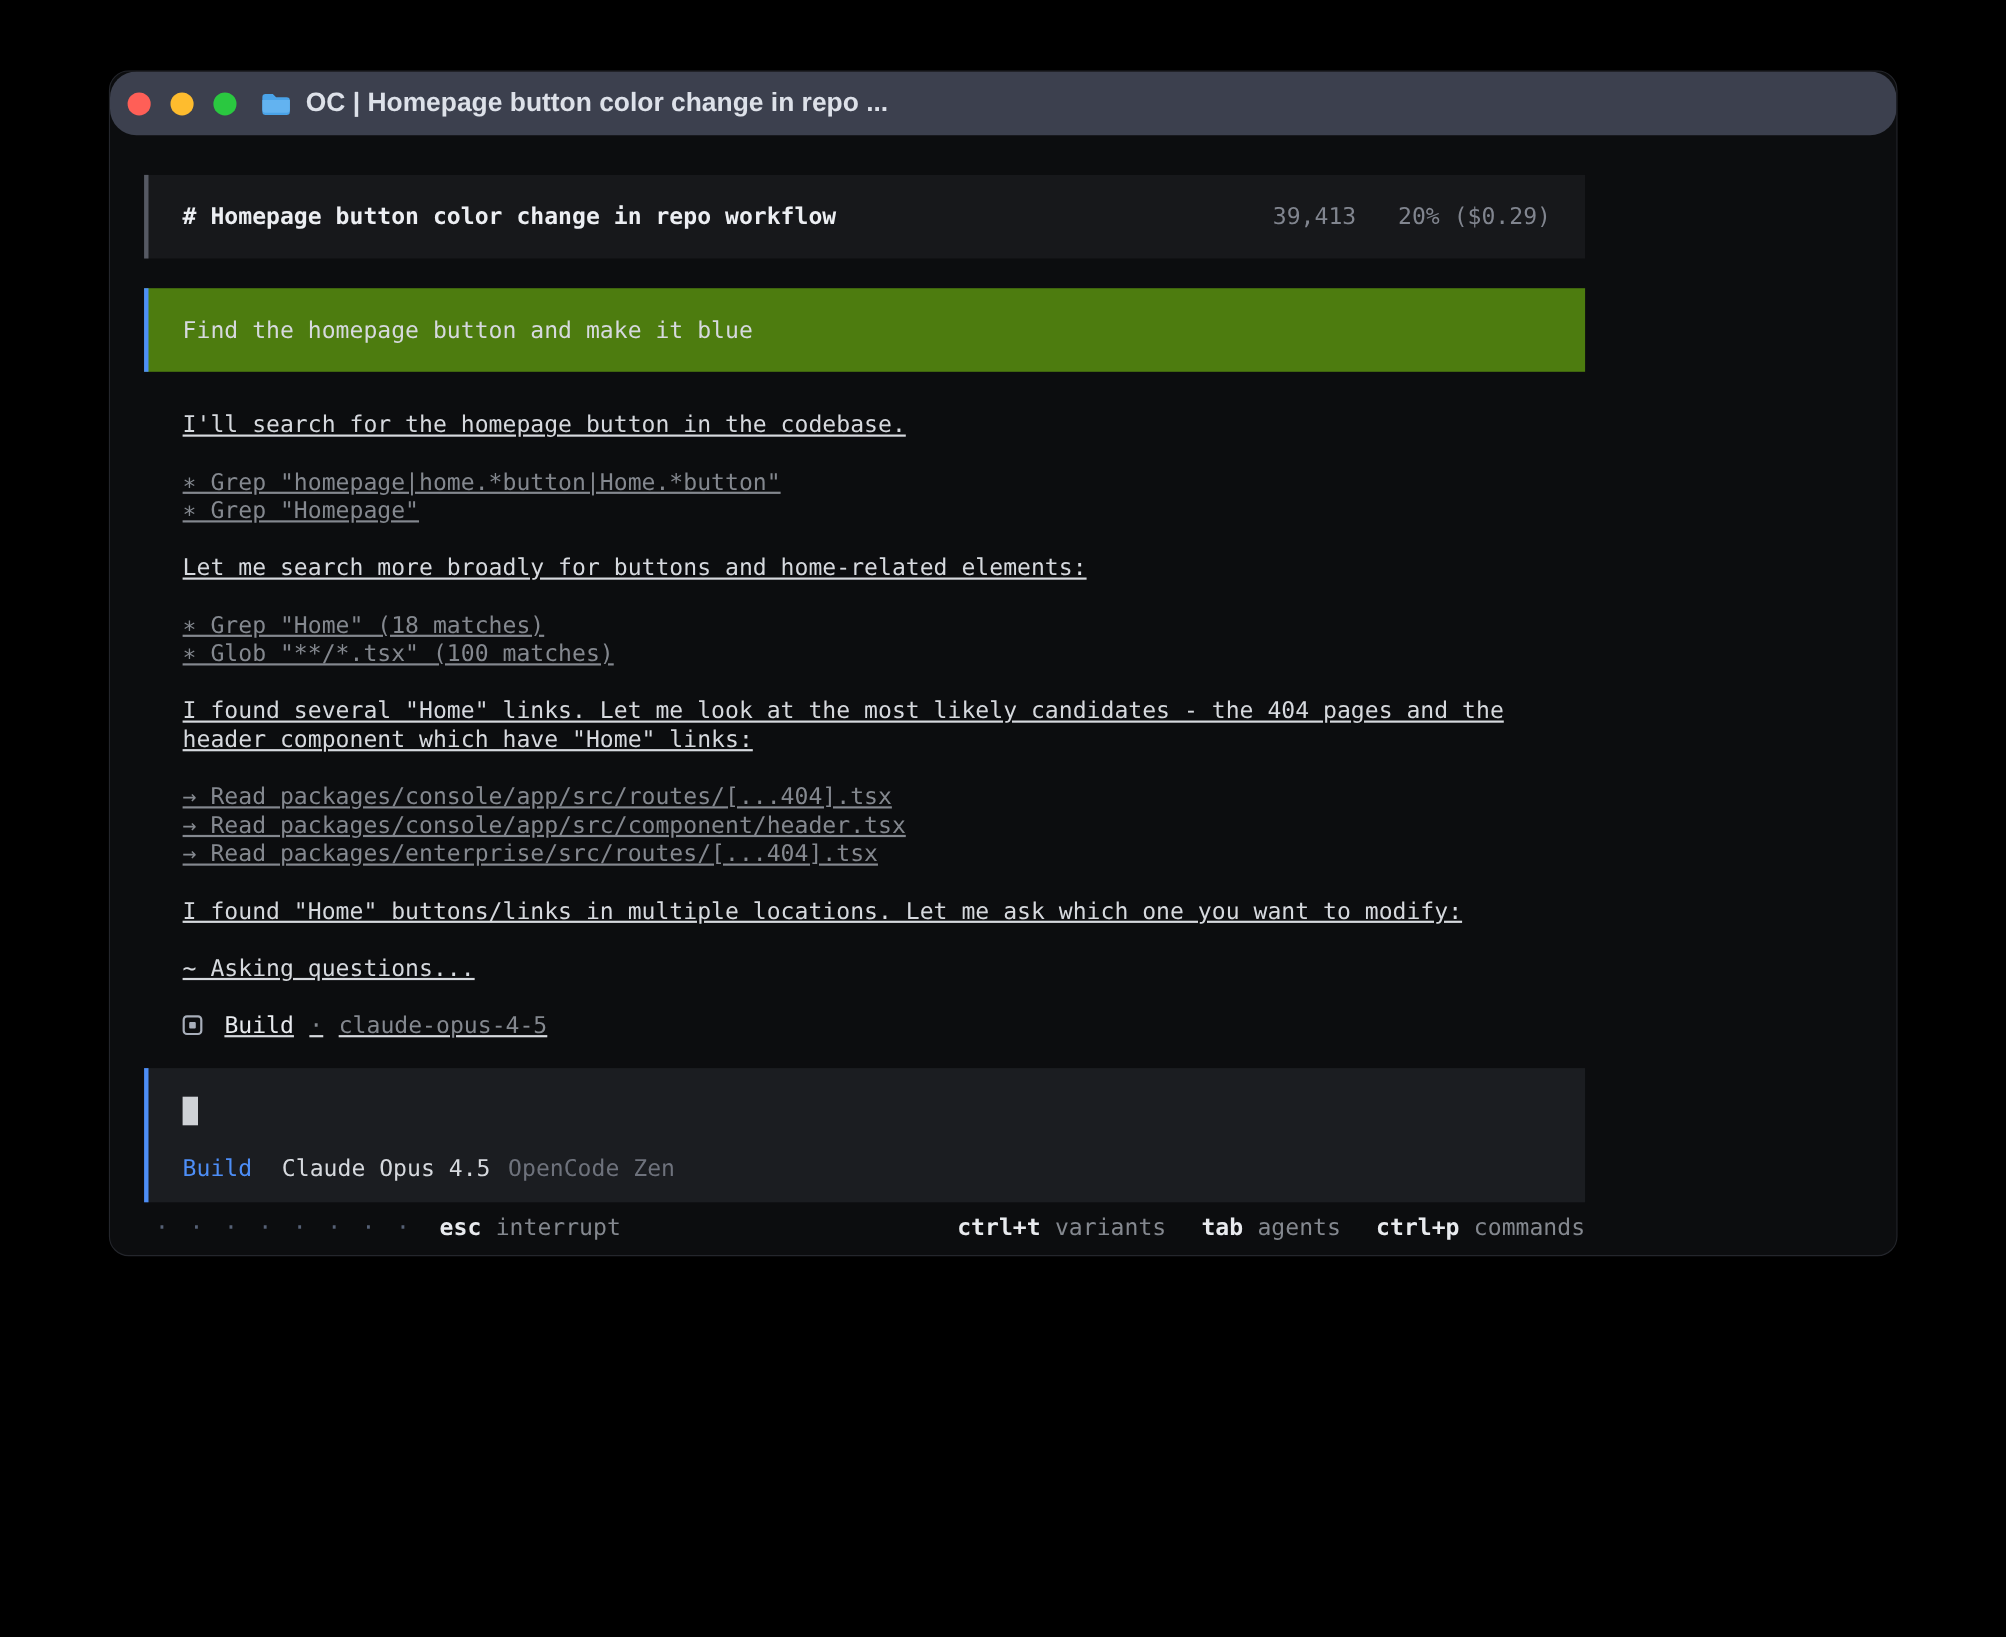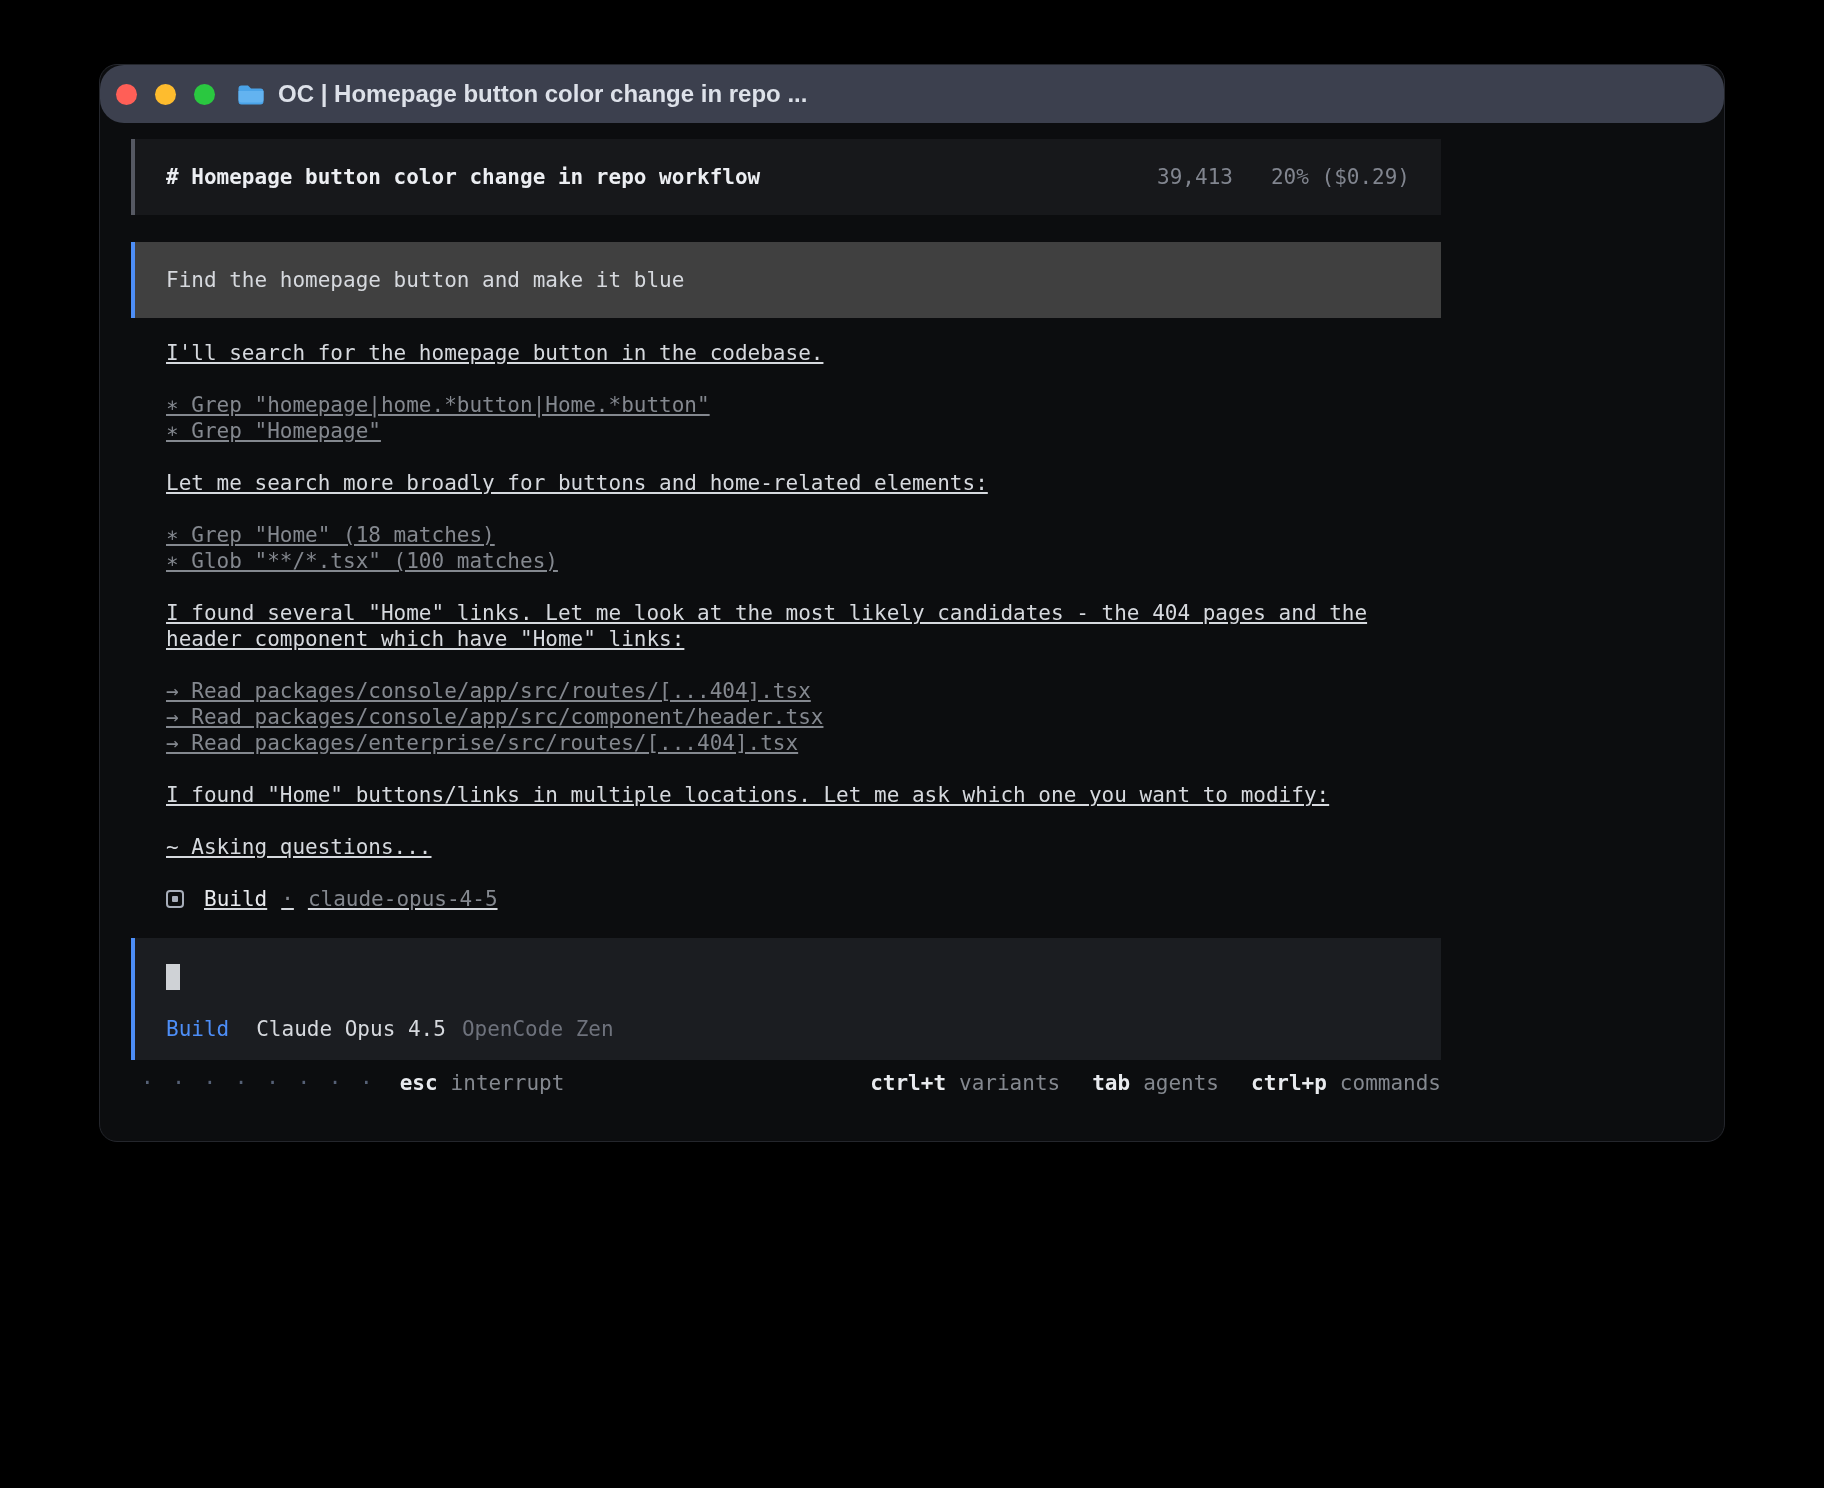--- a/index.html
+++ b/index.html
@@ -31,39 +31,39 @@
   .light.red { background:#ff5f57; }
   .light.yellow { background:#febc2e; }
   .light.green { background:#2ac840; }
   .folder { margin-left:22px; display:flex; align-items:center; }
   .title {
     margin-left:14px;
     font-family:"Liberation Sans",sans-serif;
     font-weight:bold; font-size:24px; color:#dde1e9;
     white-space:nowrap;
   }
-  .content { padding:16px 0 0 31px; width:1341px; }
+  .content { padding:36px 0 0 31px; width:1341px; }
   .col { width:1310px; }
 
   .block {
     border-left:4px solid #565963;
     background:#17181b;
     padding:25px 31px;
     line-height:26px;
   }
   .header-block {
     display:flex; justify-content:space-between; align-items:center;
     margin-bottom:27px;
   }
   .header-title { font-weight:bold; color:#eceef2; white-space:nowrap; }
   .header-stats { display:flex; gap:38px; color:#81858f; white-space:nowrap; }
 
   .user-block {
-    background:#404040; border-left-color:#4d8ef7;
-    margin-bottom:22px; color:#d6d9de;
+    background:#4d7c0f; border-left-color:#4d8ef7;
+    margin-bottom:35px; color:#d6d9de;
   }
 
   .para { padding-left:35px; margin-bottom:26px; line-height:26px;text-decoration:underline; }
   .gray { color:#84888f; }
   .gray2 { color:#6e727c; }
 
   .agent-line { display:flex; align-items:center; gap:14px; }
   .agent-icon {
     width:18px; height:18px;
     border:2px solid #a8aeba; border-radius:4px;

